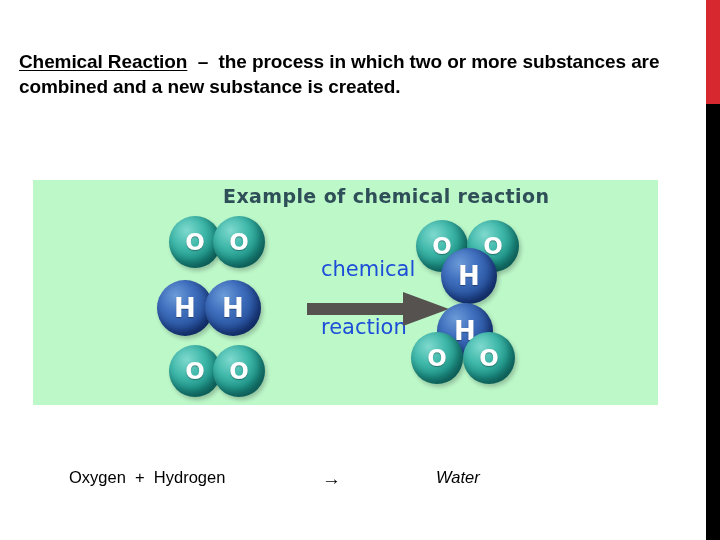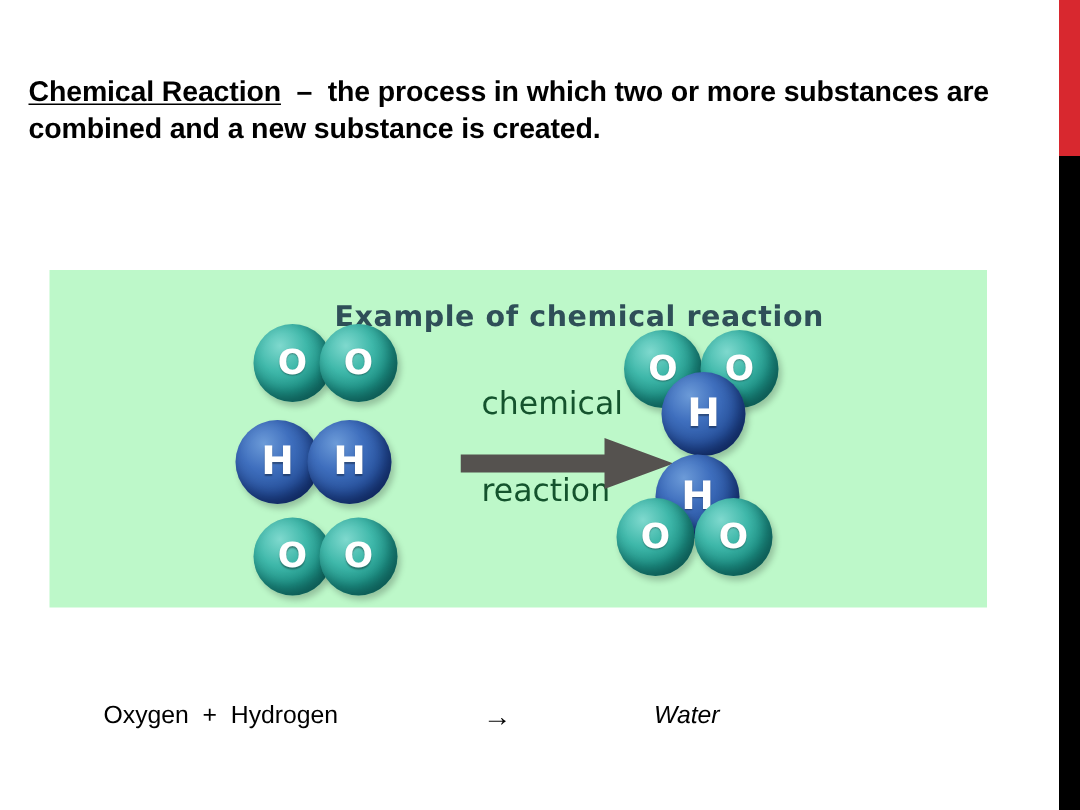--- a/index.html
+++ b/index.html
@@ -63,21 +63,21 @@
     top: 180px;
     width: 625px;
     height: 225px;
     background: #BDF8C9;
     overflow: hidden;
   }
 
   #illustration-title {
     position: absolute;
     left: 190px;
-    top: 20px;
+    top: 5px;
     font-family: "DejaVu Sans", sans-serif;
     font-size: 19px;
     font-weight: bold;
     color: #2F4F58;
     letter-spacing: 0.4px;
     white-space: nowrap;
   }
 
   
   .atom {
@@ -108,21 +108,21 @@
       radial-gradient(circle at 34% 28%, #6C9BD8 0%, #3F6FBE 32%, #27529D 64%, #163672 100%);
     box-shadow: inset -4px -5px 9px rgba(0,10,50,.5),
                 2px 3px 4px rgba(0,0,0,.22);
   }
 
   
   #reaction-word-top, #reaction-word-bottom {
     position: absolute;
     font-family: "DejaVu Sans", sans-serif;
     font-size: 21px;
-    color: #14532d;
+    color: #1d4ed8;
     white-space: nowrap;
     text-align: center;
   }
   #reaction-word-top  { left: 288px; top: 77px; }
   #reaction-word-bottom { left: 288px; top: 135px; }
 
   #reaction-arrow {
     position: absolute;
     left: 274px;
     top: 112px;

